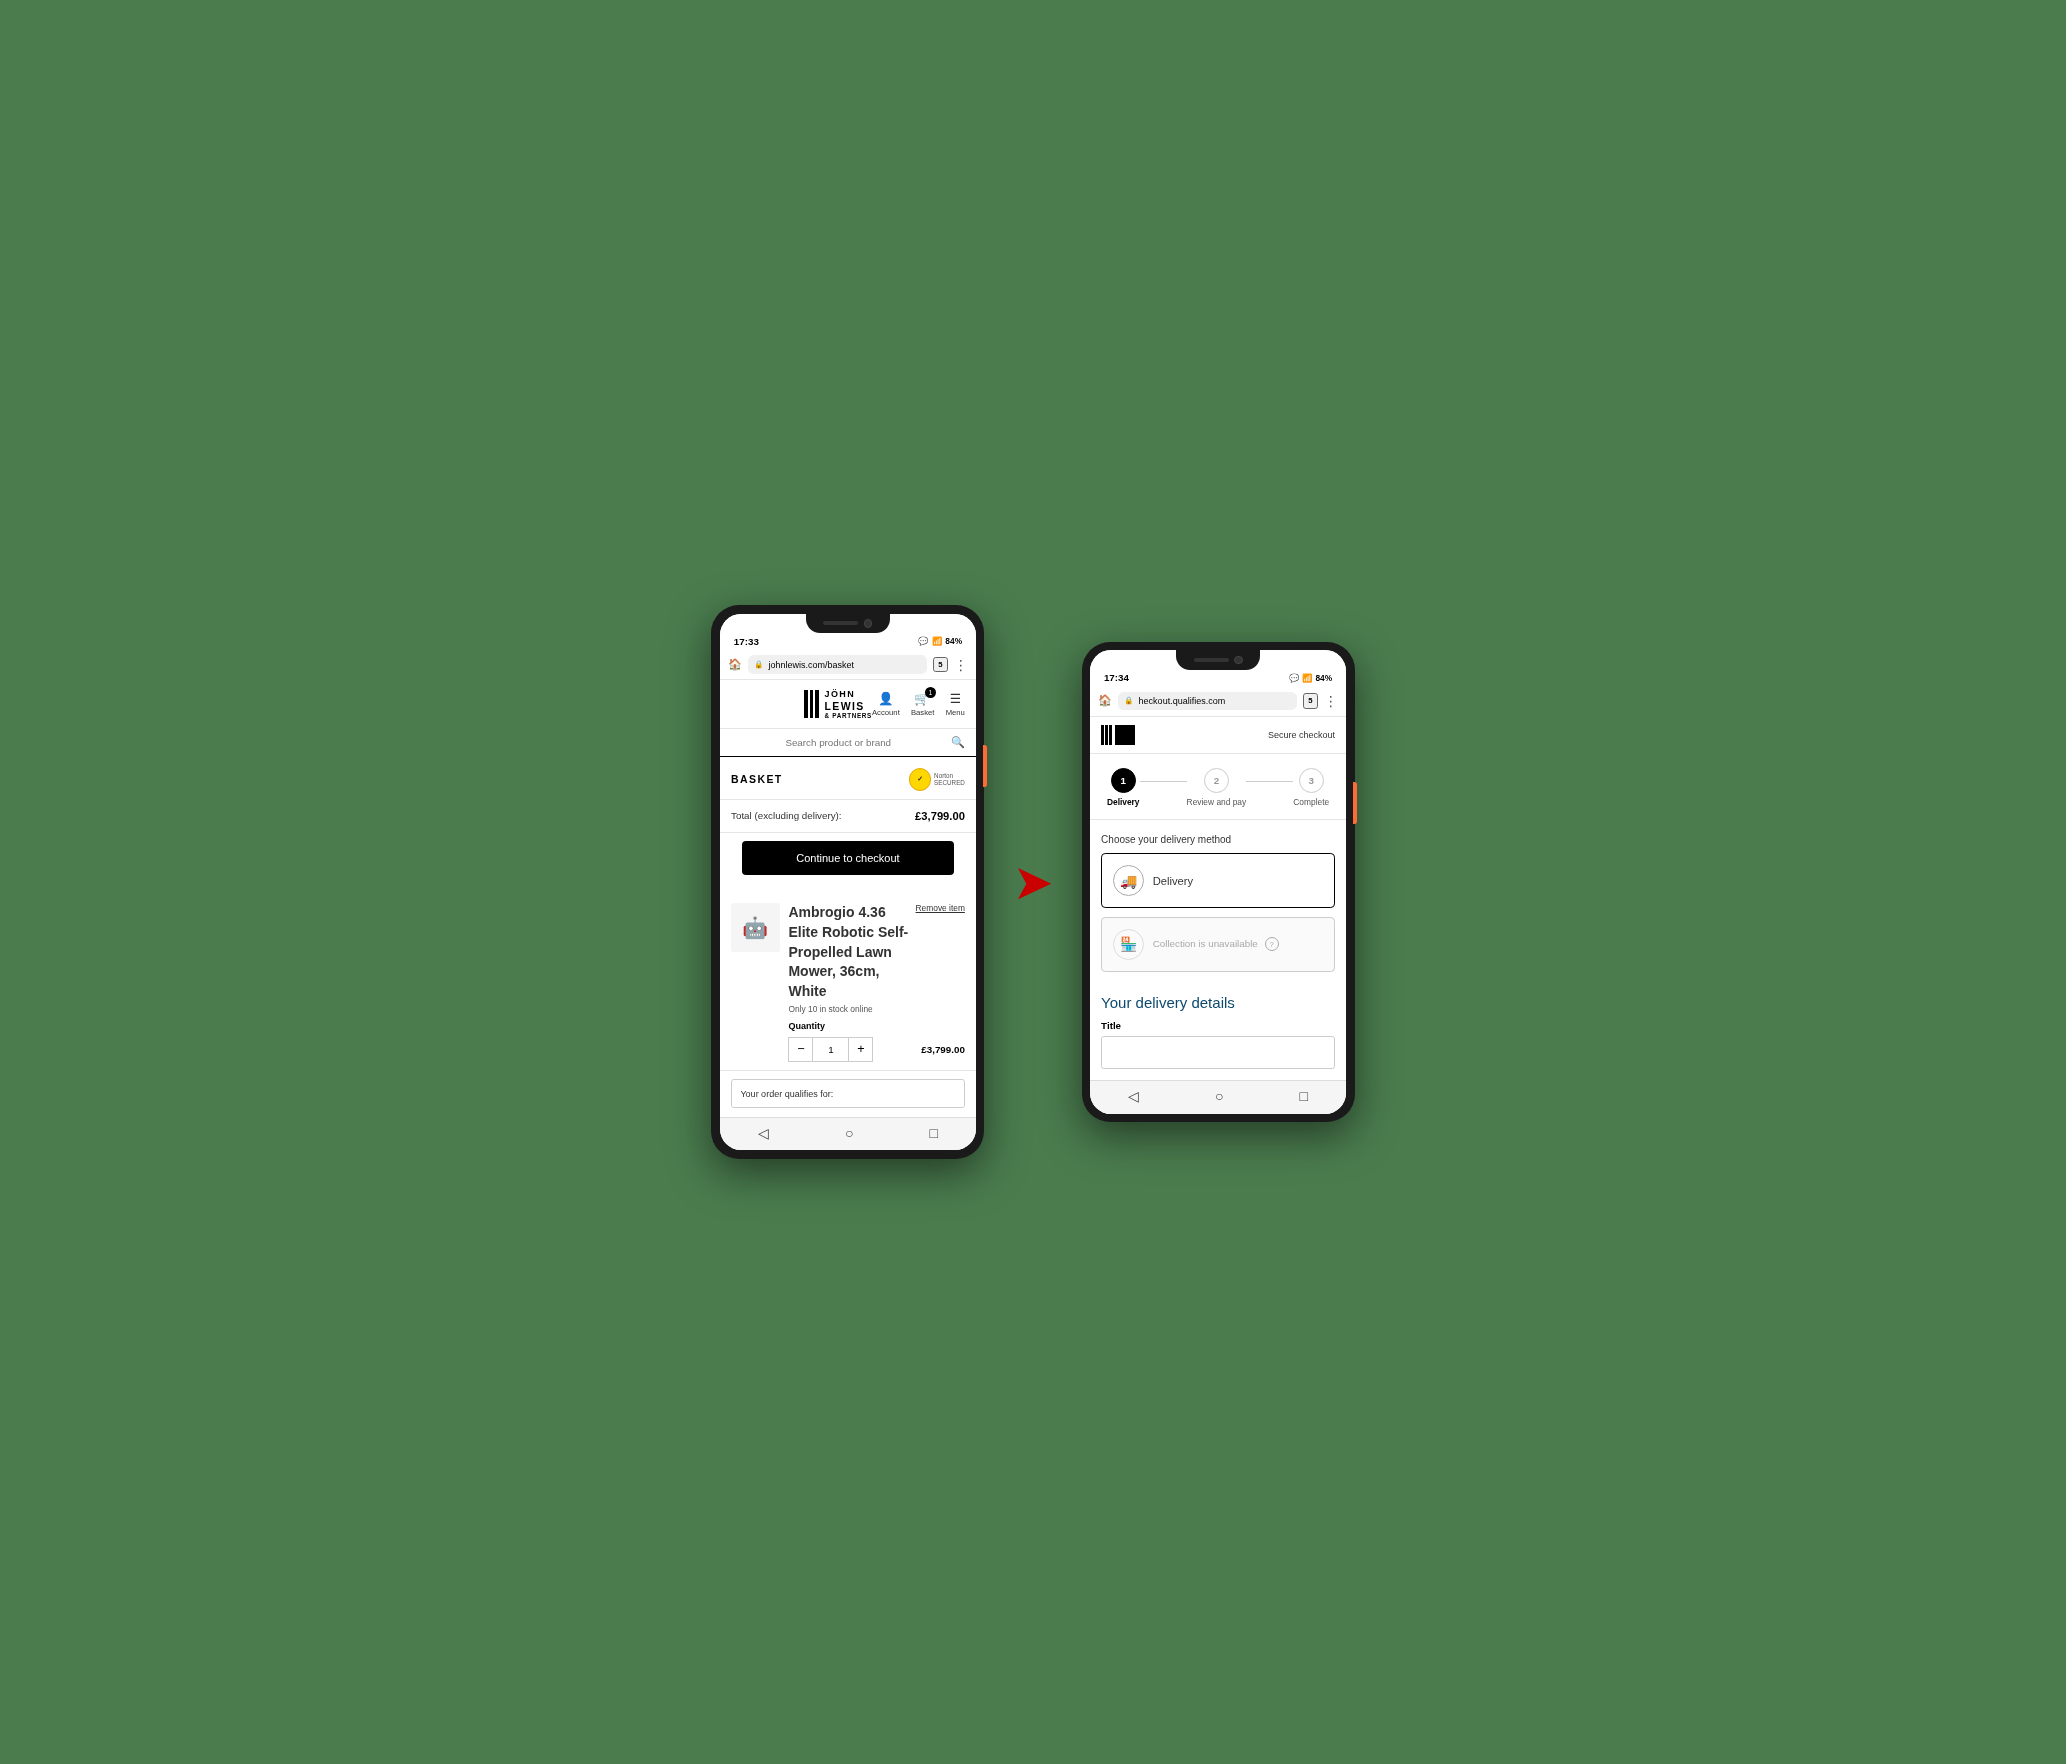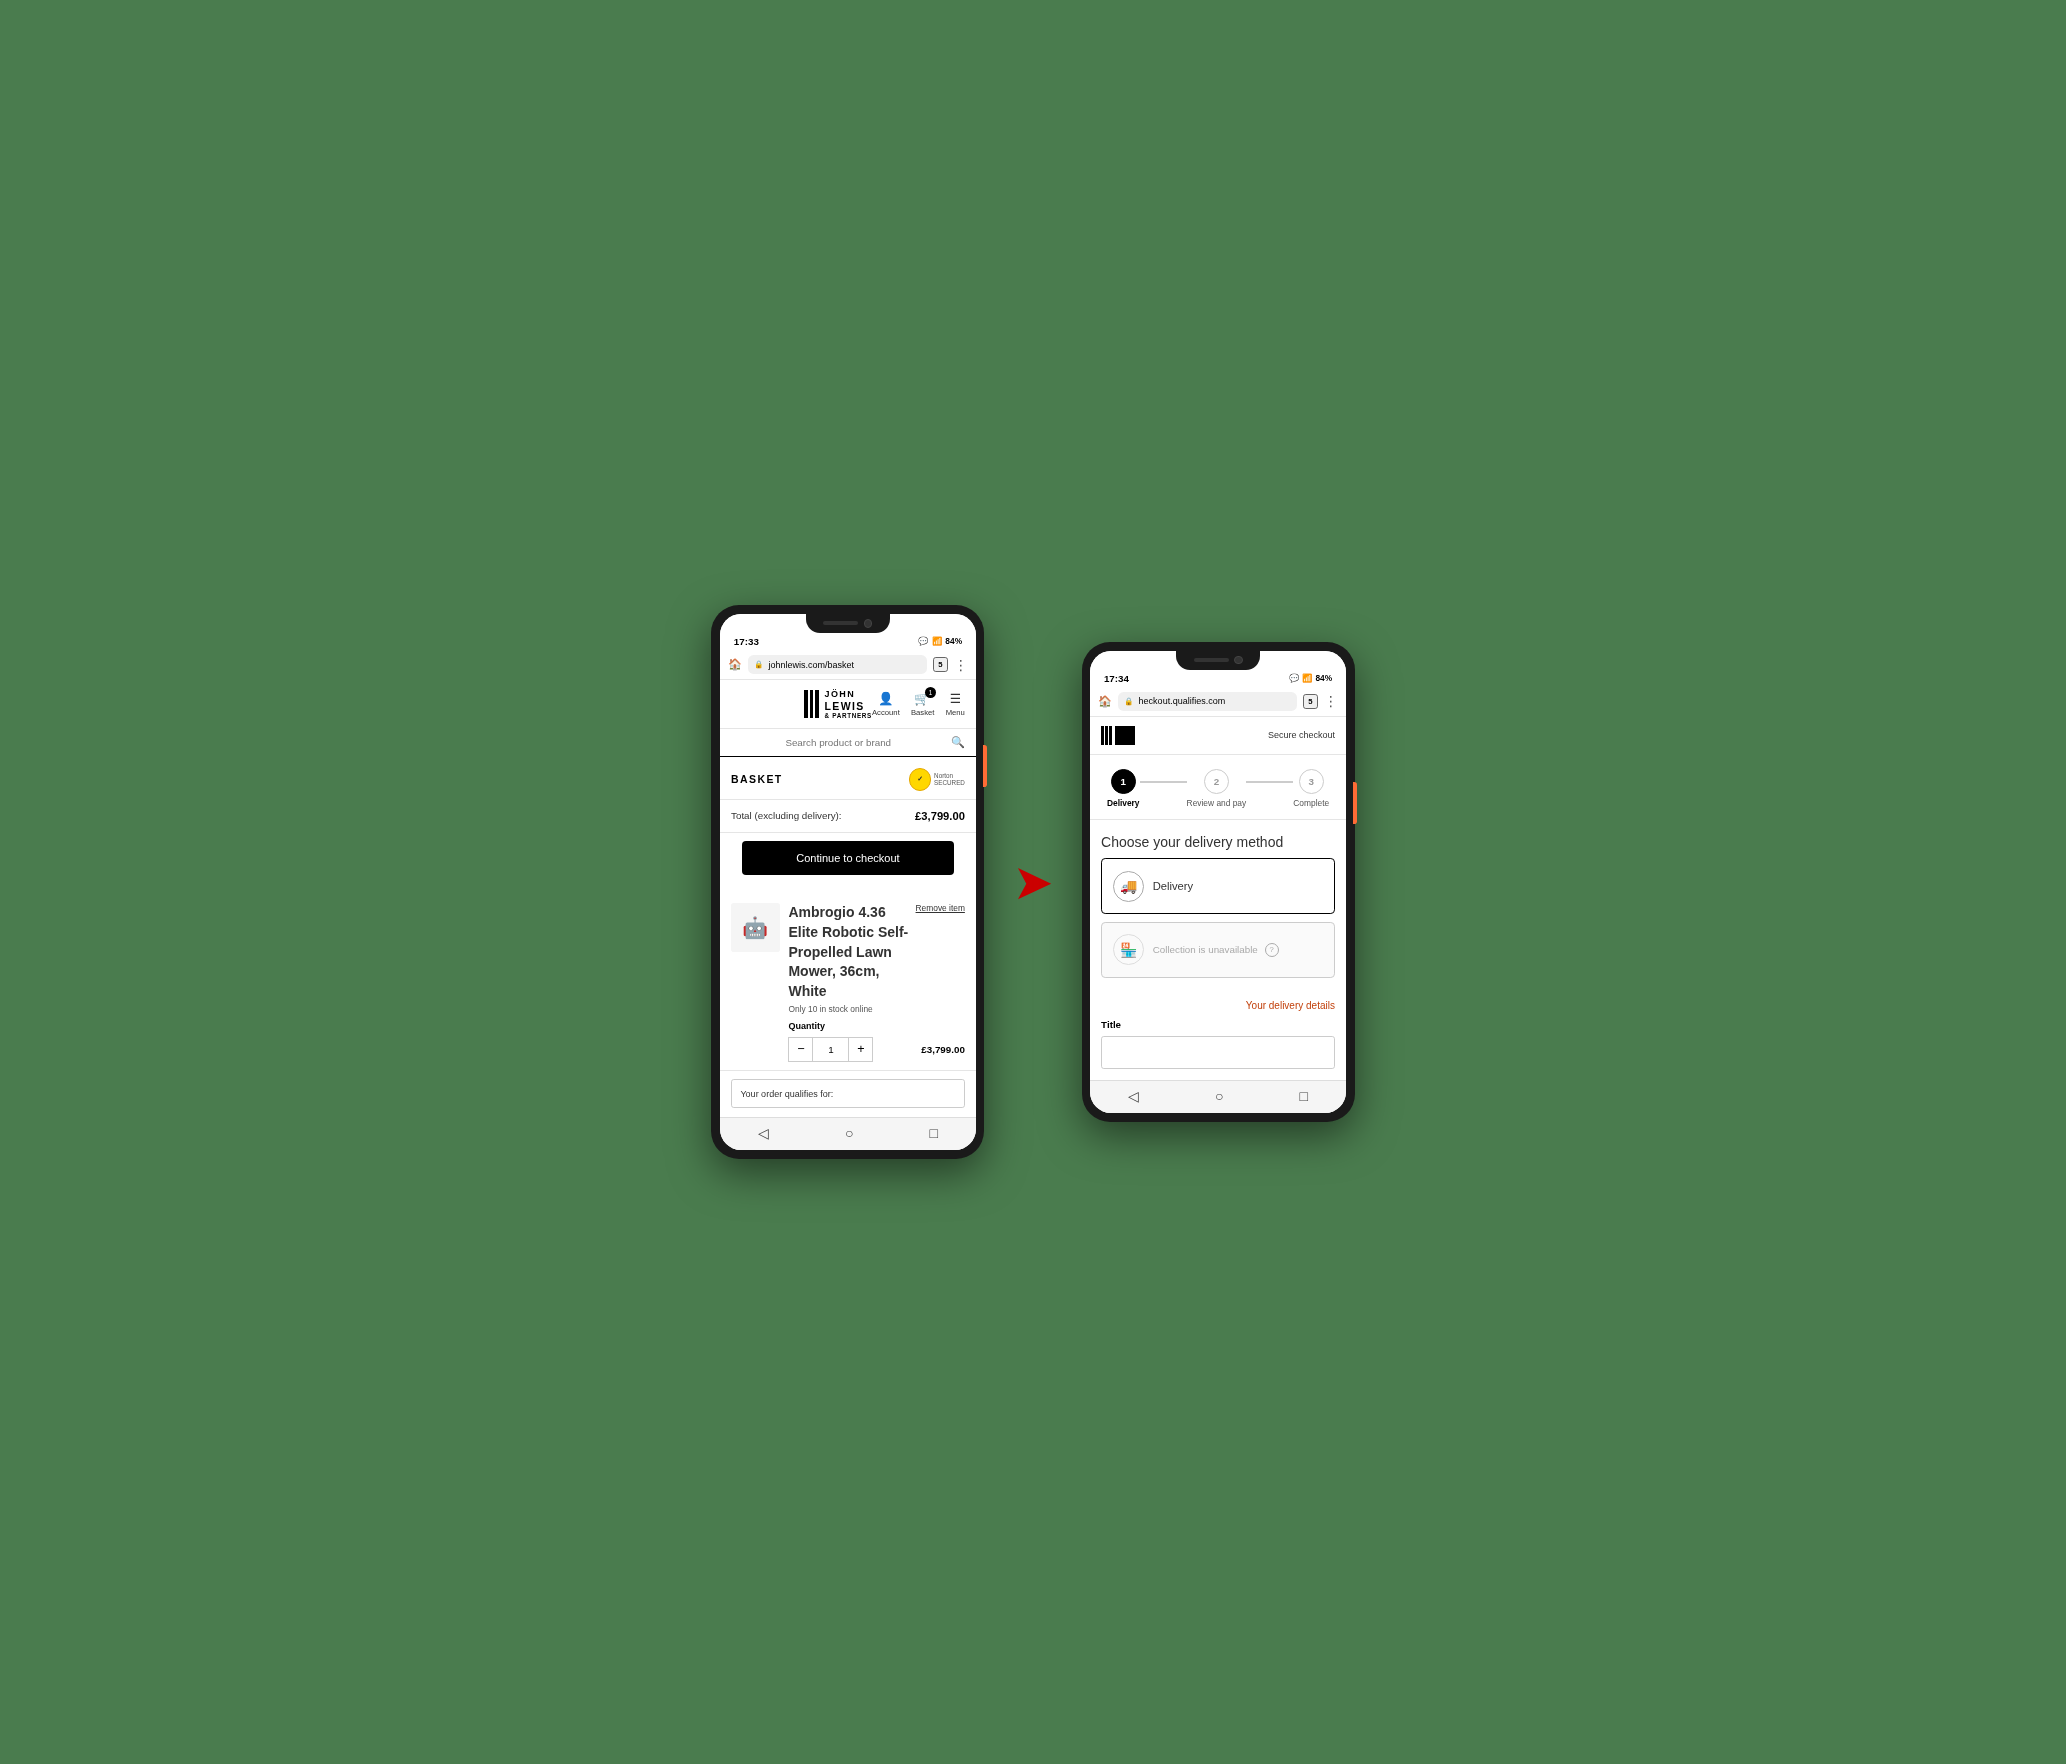--- a/index.html
+++ b/index.html
@@ -302,21 +302,21 @@
     
     .step-line {
       flex: 1;
       height: 1.4px;
       background: #ccc;
       margin-top: 12.6px;
     }
     
     .section-title {
       padding: 14px 11.2px 8.4px;
-      font-size: 14px;
+      font-size: 10px;
       color: #333;
     }
     .delivery-option {
       margin: 0 11.2px 8.4px;
       border: 1.4px solid #000;
       border-radius: 4.2px;
       padding: 11.2px;
       display: flex;
       align-items: center;
       gap: 8.4px;
@@ -344,23 +344,22 @@
       width: 14px; height: 14px;
       border: 0.7px solid #aaa;
       border-radius: 50%;
       font-size: 7.7px;
       color: #aaa;
       margin-left: 4.2px;
     }
     
     .delivery-details-title {
       padding: 14px 11.2px 8.4px;
-      font-size: 10px;
-      color: #c2410c;
-      text-align: right;
+      font-size: 15px;
+      color: #0c4a6e;
     }
     .form-field {
       padding: 0 11.2px 11.2px;
     }
     .form-label {
       font-size: 9.8px;
       font-weight: 600;
       margin-bottom: 5.6px;
       display: block;
     }

